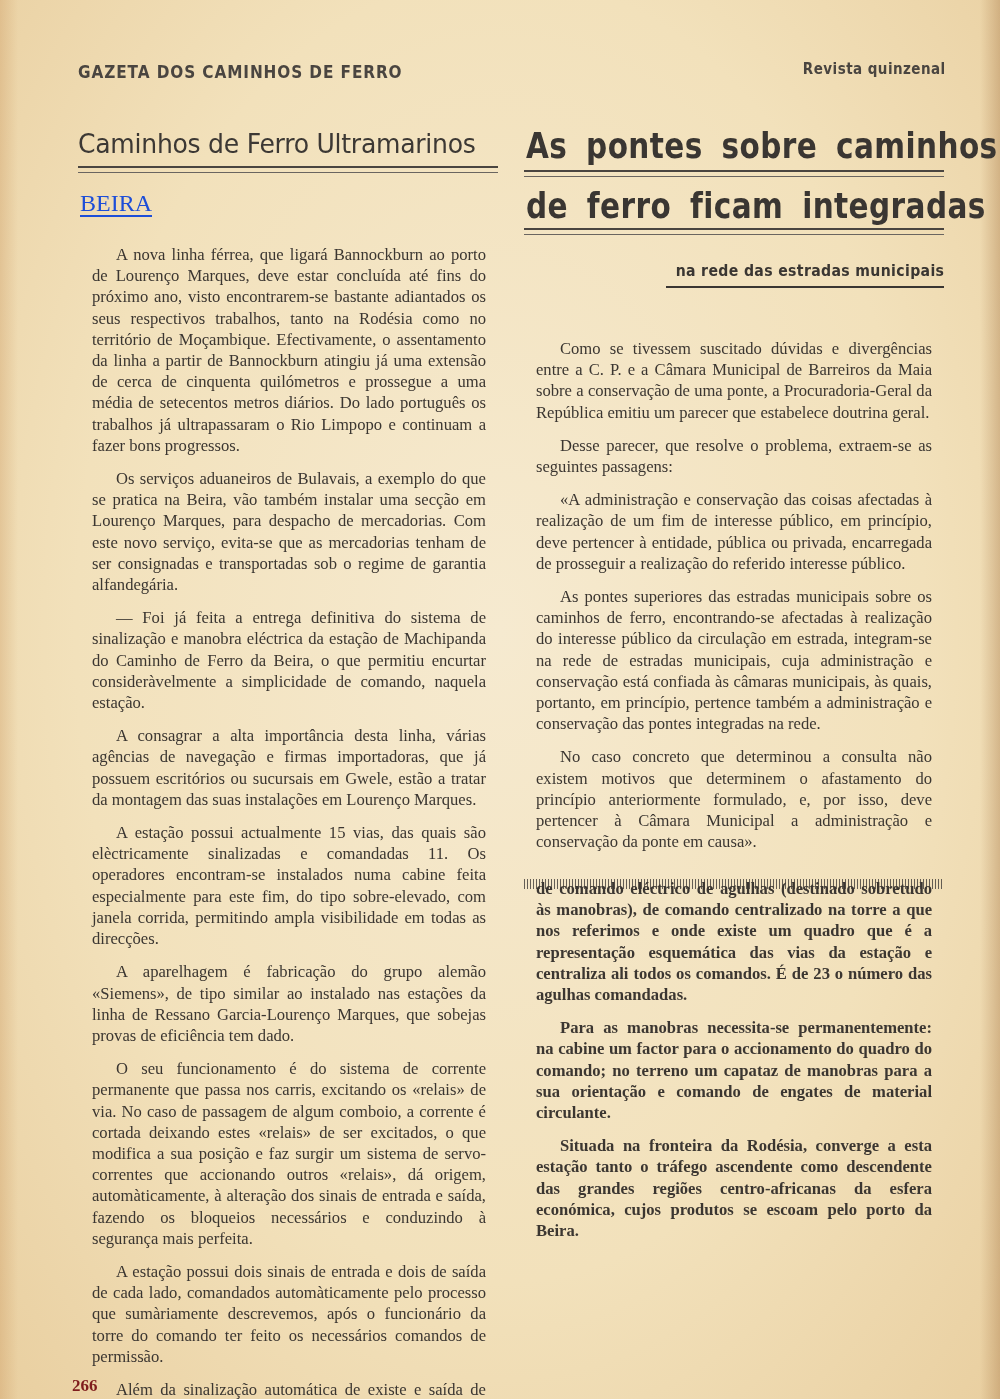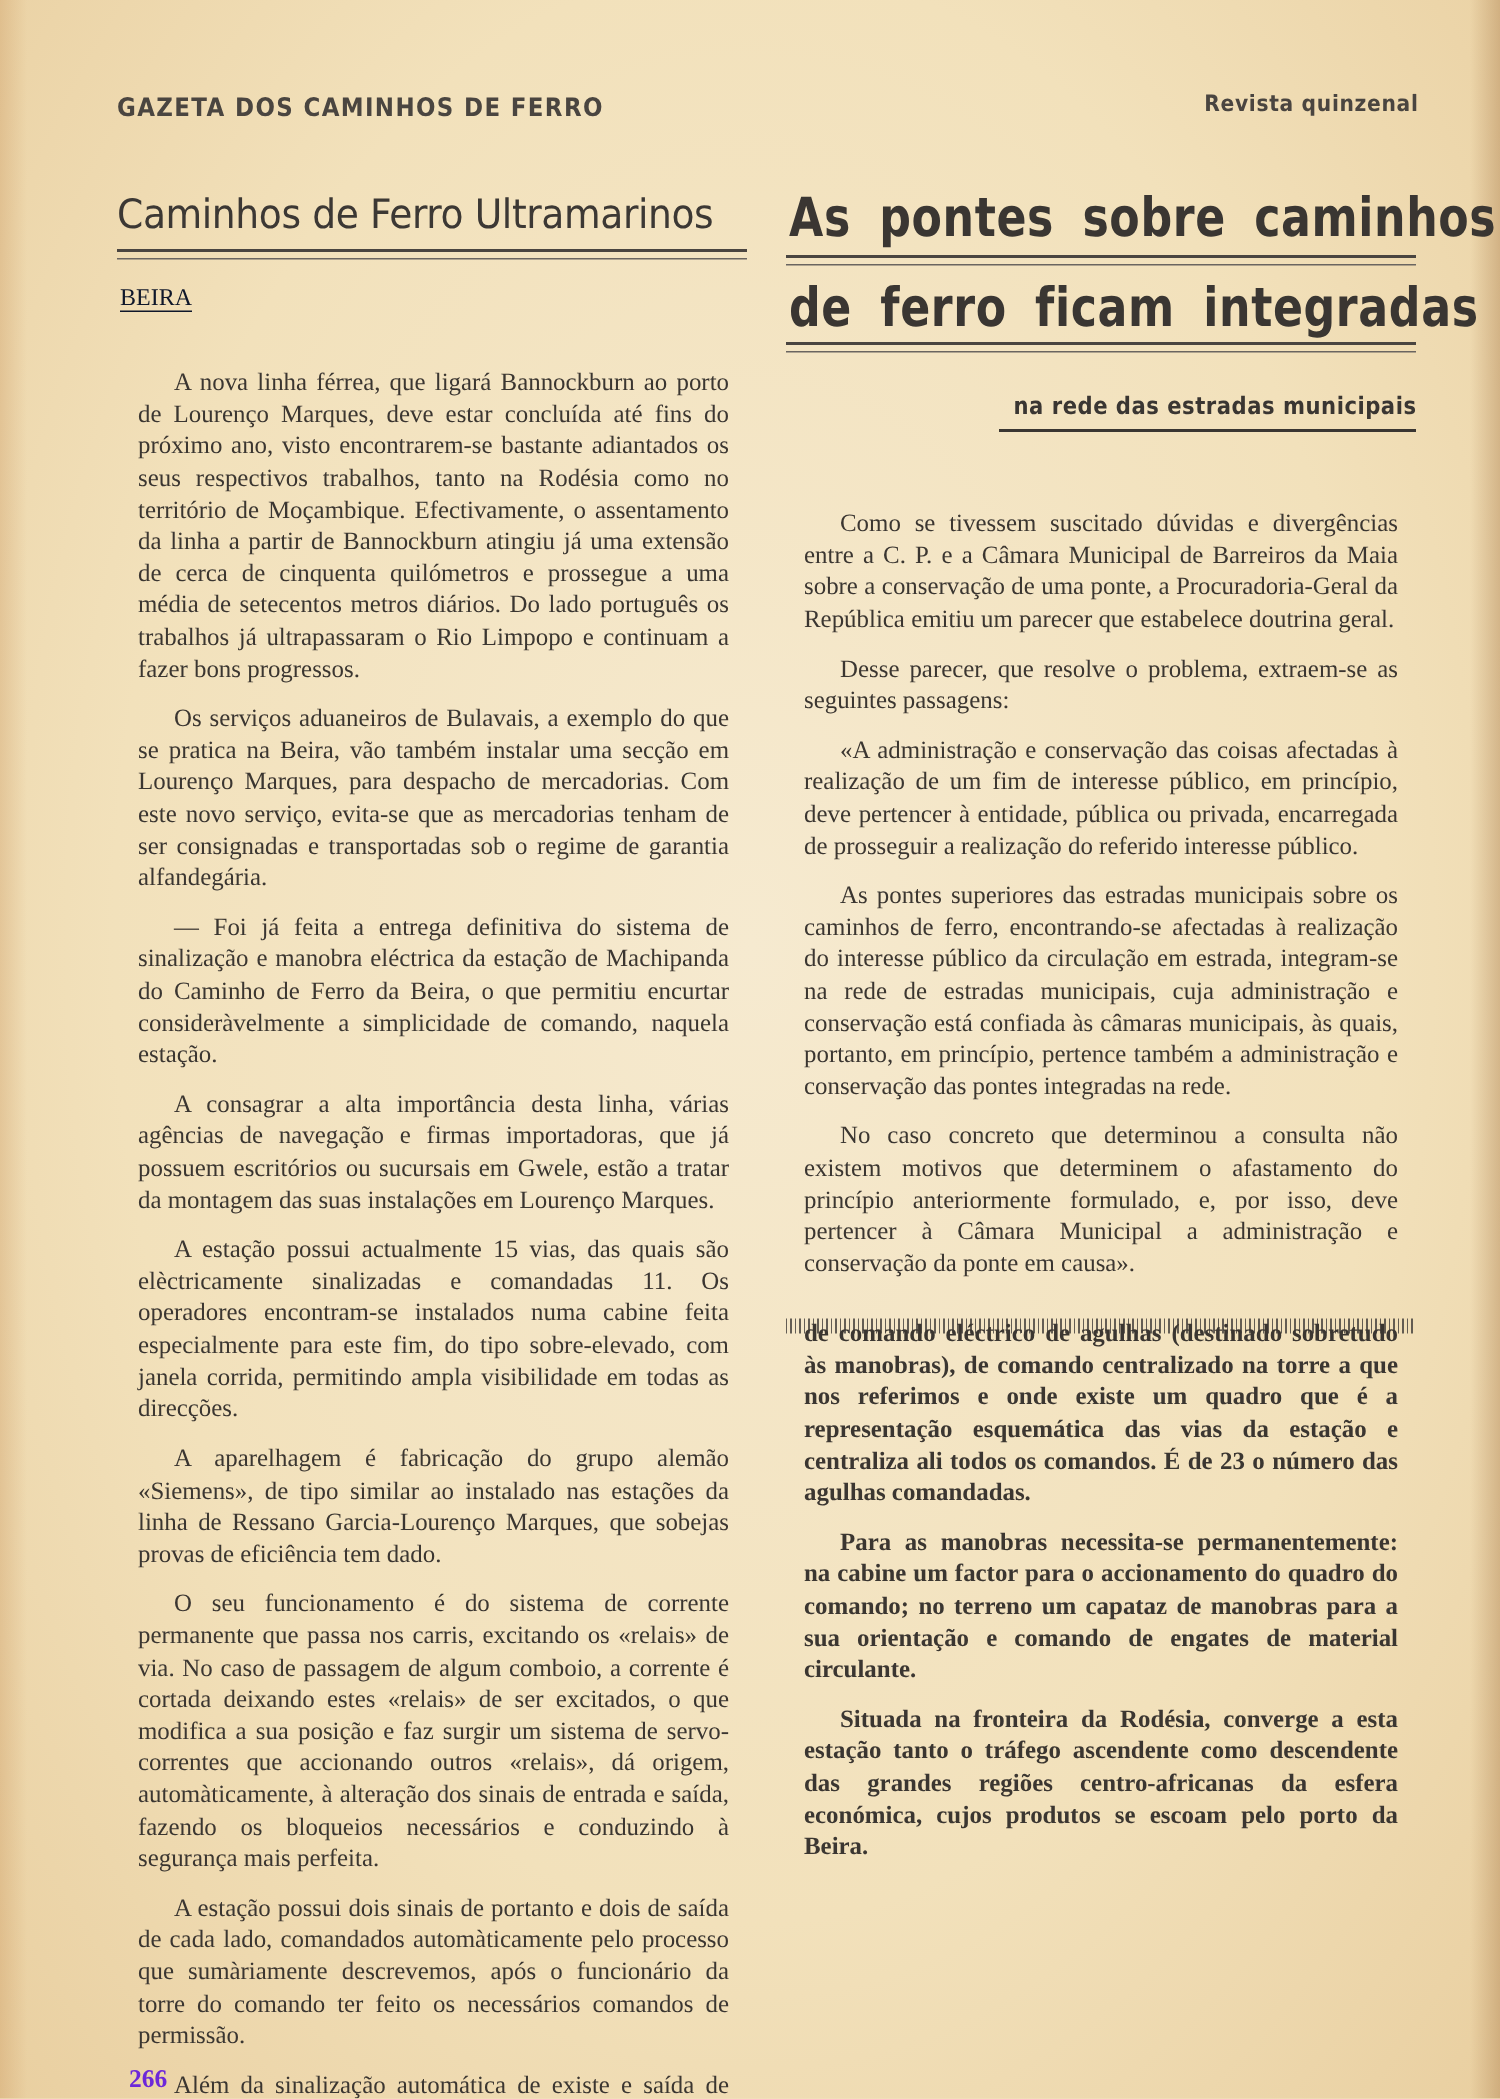--- a/index.html
+++ b/index.html
@@ -31,21 +31,21 @@
     position: absolute; left: 78px; top: 128px; width: 420px;
     font-family: "DejaVu Sans", sans-serif; font-size: 27px; color: #3c3834;
     letter-spacing: -0.3px; white-space: nowrap; transform: scaleX(0.93); transform-origin: left;
   }
   .rule-double {
     position: absolute; height: 4px;
     border-top: 2px solid #4a4540; border-bottom: 1px solid #6a6560;
   }
   .section-beira {
     position: absolute; left: 80px; top: 190px;
-    font-size: 16px; color: #0f172a; text-decoration: underline; text-underline-offset: 4px;
+    font-size: 24px; color: #1d4ed8; text-decoration: underline; text-underline-offset: 4px;
   }
 
   .body-text {
     position: absolute; font-size: 16.6px; line-height: 21.2px;
     text-align: justify; color: #3b3631;
     hyphens: manual;
   }
   .body-text p { margin: 12px; text-indent: 24px; }
   .left-body { left: 80px; top: 232px; width: 418px; }
   .right-body-top { left: 524px; top: 326px; width: 420px; }
@@ -68,22 +68,22 @@
   }
   .subtitle-rule { position: absolute; left: 666px; width: 278px; top: 286px; height: 0; border-top: 2px solid #3a3632; }
 
   .hatch-bar {
     position: absolute; left: 524px; top: 879px; width: 420px; height: 10px;
     background: repeating-linear-gradient(to right, #4a4540 0px, #4a4540 1px, transparent 1px, transparent 3px);
     opacity: 0.85;
   }
 
   .page-number {
-    position: absolute; left: 86px; top: 1376px;
-    font-family: "Liberation Serif", serif; font-weight: bold; font-size: 17px; color: #6d28d9;
+    position: absolute; left: 72px; top: 1376px;
+    font-family: "Liberation Serif", serif; font-weight: bold; font-size: 17px; color: #7f1d1d;
   }
 </style>
 </head>
 <body>
 
 <div class="edge-left"></div>
 <div class="edge-right"></div>
 
 <div class="running-head-left">GAZETA DOS CAMINHOS DE FERRO</div>
 <div class="running-head-right">Revista quinzenal</div>
@@ -93,21 +93,21 @@
 <div class="section-beira">BEIRA</div>
 
 <div class="body-text left-body">
   <p>A nova linha férrea, que ligará Bannockburn ao porto de Lourenço Marques, deve estar concluída até fins do próximo ano, visto encontrarem-se bas­tante adiantados os seus respectivos trabalhos, tanto na Rodésia como no território de Moçambique. Efec­tivamente, o assentamento da linha a partir de Ban­nockburn atingiu já uma extensão de cerca de cin­quenta quilómetros e prossegue a uma média de setecentos metros diários. Do lado português os tra­balhos já ultrapassaram o Rio Limpopo e continuam a fazer bons progressos.</p>
   <p>Os serviços aduaneiros de Bulavais, a exemplo do que se pratica na Beira, vão também instalar uma secção em Lourenço Marques, para despacho de mercadorias. Com este novo serviço, evita-se que as mercadorias tenham de ser consignadas e trans­portadas sob o regime de garantia alfandegária.</p>
   <p>— Foi já feita a entrega definitiva do sistema de sinalização e manobra eléctrica da estação de Ma­chipanda do Caminho de Ferro da Beira, o que per­mitiu encurtar consideràvelmente a simplicidade de comando, naquela estação.</p>
   <p>A consagrar a alta importância desta linha, várias agências de navegação e firmas importadoras, que já possuem escritórios ou sucursais em Gwele, es­tão a tratar da montagem das suas instalações em Lourenço Marques.</p>
   <p>A estação possui actualmente 15 vias, das quais são elèctricamente sinalizadas e comandadas 11. Os operadores encontram-se instalados numa cabine feita especialmente para este fim, do tipo sobre-ele­vado, com janela corrida, permitindo ampla visibili­dade em todas as direcções.</p>
   <p>A aparelhagem é fabricação do grupo alemão «Siemens», de tipo similar ao instalado nas estações da linha de Ressano Garcia-Lourenço Marques, que sobejas provas de eficiência tem dado.</p>
   <p>O seu funcionamento é do sistema de corrente permanente que passa nos carris, excitando os «re­lais» de via. No caso de passagem de algum comboio, a corrente é cortada deixando estes «relais» de ser excitados, o que modifica a sua posição e faz surgir um sistema de servo-correntes que accionando outros «relais», dá origem, automàticamente, à alteração dos sinais de entrada e saída, fazendo os bloqueios necessários e conduzindo à segurança mais perfeita.</p>
-  <p>A estação possui dois sinais de portanto e dois de saída de cada lado, comandados automàticamente pelo processo que sumàriamente descrevemos, após o funcionário da torre do comando ter feito os neces­sários comandos de permissão.</p>
+  <p>A estação possui dois sinais de entrada e dois de saída de cada lado, comandados automàticamente pelo processo que sumàriamente descrevemos, após o funcionário da torre do comando ter feito os neces­sários comandos de permissão.</p>
   <p>Além da sinalização automática de existe e saída de comboio tem ainda a estação um sistema</p>
 </div>
 
 <div class="title-right l1">As pontes sobre caminhos</div>
 <div class="rule-double" style="left:524px; top:170px; width:420px;"></div>
 <div class="title-right l2">de ferro ficam integradas</div>
 <div class="rule-double" style="left:524px; top:228px; width:420px;"></div>
 <div class="subtitle-right">na rede das estradas municipais</div>
 <div class="subtitle-rule"></div>
 

